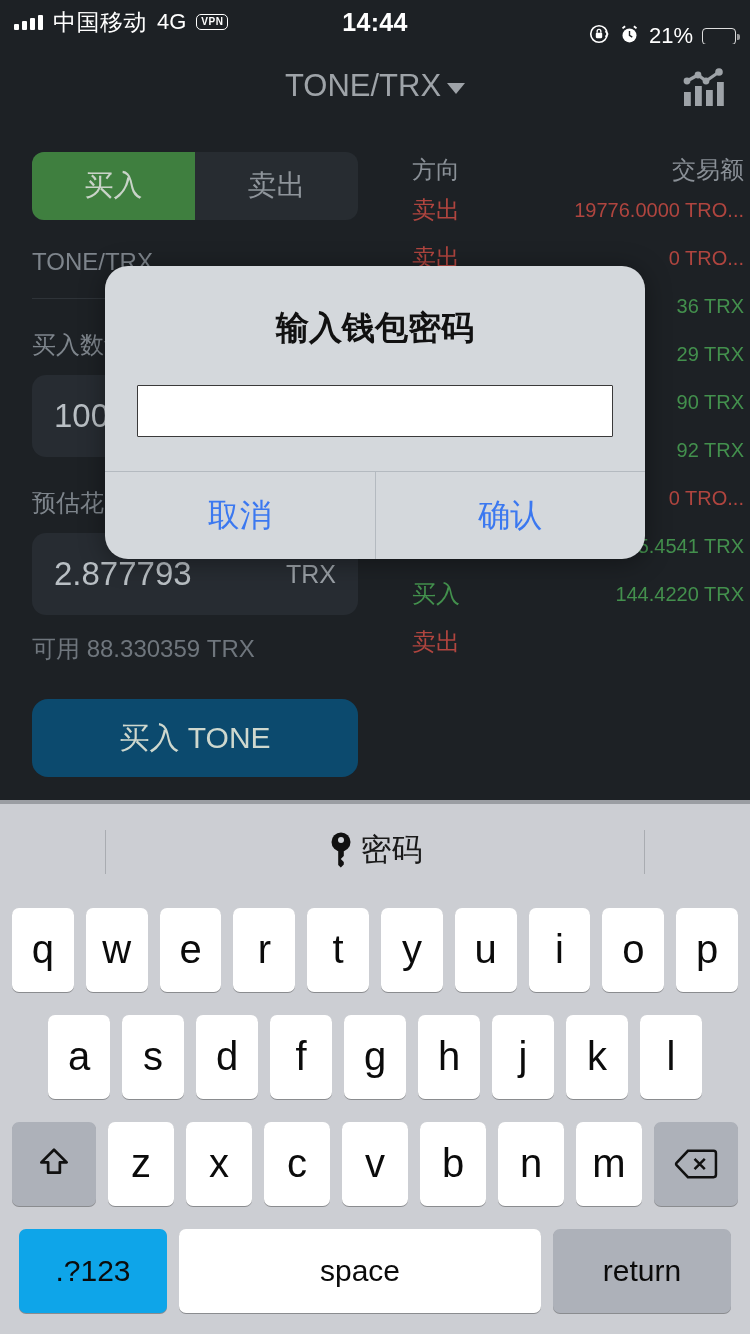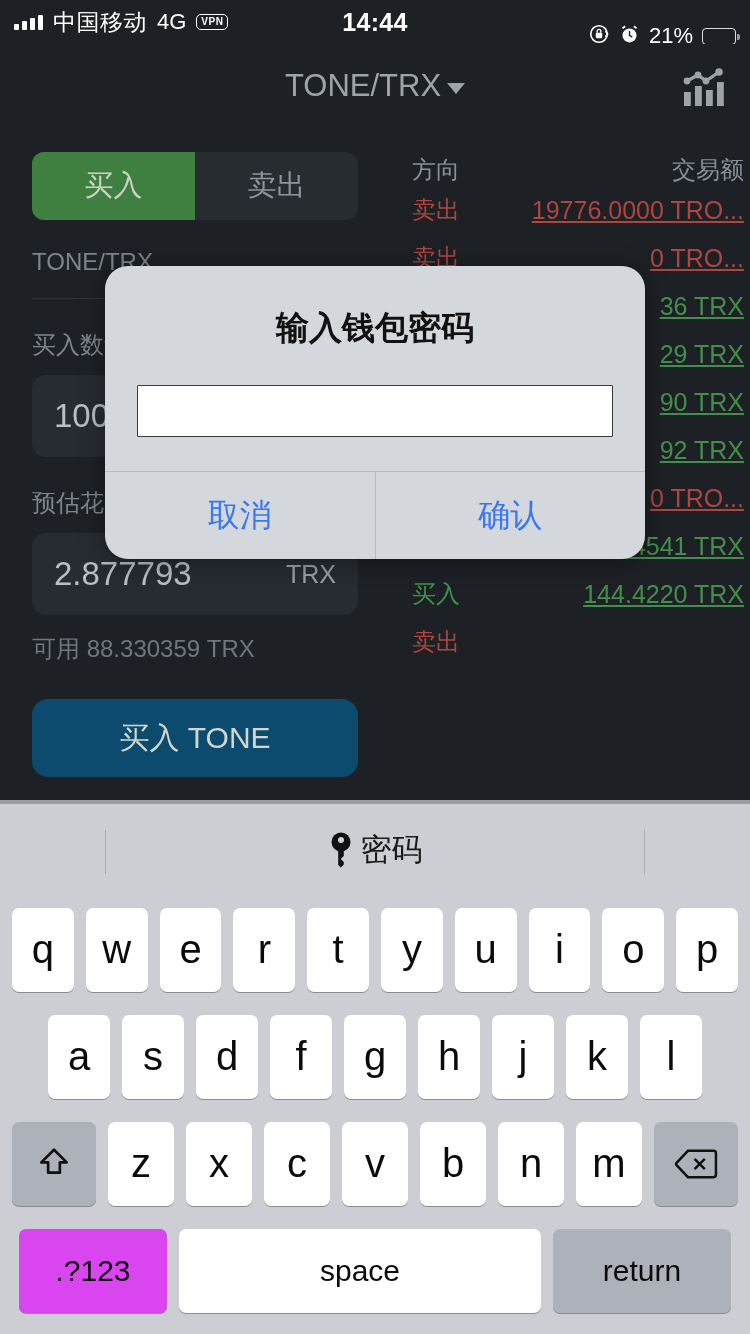--- a/index.html
+++ b/index.html
@@ -93,21 +93,21 @@
   }
 
   
   .ol-head { display: flex; justify-content: space-between; padding: 0 6px 0 22px; }
   .ol-head span { font-size: 24px; color: #8a9097; }
   .ol-row {
     display: flex; justify-content: space-between; align-items: center;
     padding: 0 6px 0 22px; height: 48px;
   }
   .ol-row .side { font-size: 24px; }
-  .ol-row .amt  { font-size: 25px; white-space: nowrap; text-decoration: underline; }
+  .ol-row .amt  { font-size: 20px; white-space: nowrap; }
   .buy  { color: #43904d; }
   .sell { color: #b0453f; }
 
   
   .overlay { position: absolute; top: 0; left: 0; width: 750px; height: 800px; }
   .dialog {
     position: absolute; left: 105px; top: 266px; width: 540px;
     background: #d4d8dc; border-radius: 23px; overflow: hidden;
     box-shadow: 0 3px 26px rgba(0,0,0,.38);
   }
@@ -151,21 +151,21 @@
     display: flex; align-items: center; justify-content: center;
     font-size: 40px; color: #0b0b0b; font-weight: 400;
     width: 66px; height: 84px; margin: 0 6px;
     font-family: "Liberation Sans", sans-serif;
   }
   .kb-row.r2 { padding: 0 36px; }
   .kb-row.r3 .key { }
   .key.wide-fn {
     background: #adb1b9; width: 88px;
   }
-  .key.num { background: #d946ef; width: 148px; font-size: 30px; }
+  .key.num { background: #0ea5e9; width: 148px; font-size: 30px; }
   .key.space { width: 362px; font-size: 30px; }
   .key.ret { background: #adb1b9; width: 178px; font-size: 30px; }
 </style>
 </head>
 <body>
 
 <div class="screen">
 
   <div class="statusbar">
     <div class="sb-left">

